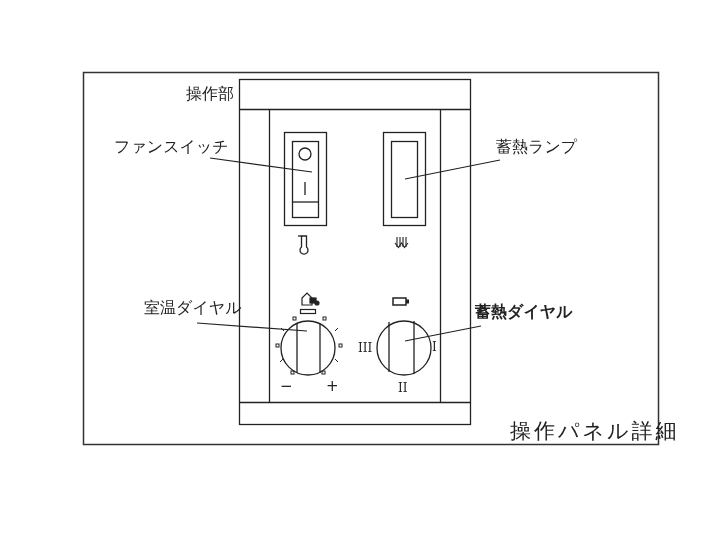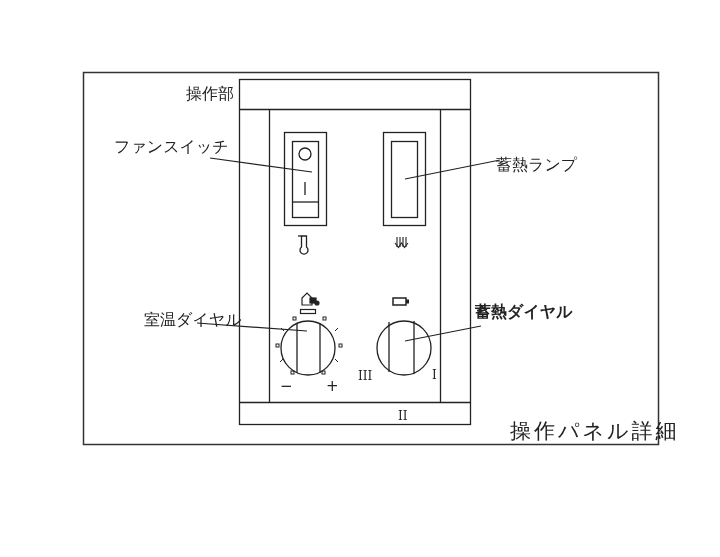--- a/index.html
+++ b/index.html
@@ -1,21 +1,21 @@
 <!DOCTYPE html>
 <html><head>
   <meta charset="utf-8">
   <style>
     html, body { margin: 0; padding: 0; background: #ffffff; }
     body { width: 720px; height: 557px; position: relative; overflow: hidden;
            font-family: "DejaVu Sans", "Liberation Sans", sans-serif; color: #222; }
     #diagram { position: absolute; left: 0; top: 0; }
     .lbl { position: absolute; font-size: 16px; color: #222; white-space: nowrap; line-height: 1; }
     .title { position: absolute; font-size: 21px; letter-spacing: 3px; color: #222; white-space: nowrap; line-height: 1; }
-    .mark { position: absolute; font-family: "DejaVu Serif", "Liberation Serif", serif; font-size: 12px; color: #222; line-height: 1; margin-top: 28px; }
+    .mark { position: absolute; font-family: "DejaVu Serif", "Liberation Serif", serif; font-size: 12px; color: #222; line-height: 1; }
     .sign { position: absolute; font-size: 15px; color: #222; line-height: 1; }
   </style>
 </head>
 <body>
 
 <svg id="diagram" width="720" height="557" viewBox="0 0 720 557" xmlns="http://www.w3.org/2000/svg">
 
   <rect x="83.5" y="72.5" width="575" height="372" fill="none" stroke="#333" stroke-width="1.5"></rect>
 
   <g fill="none" stroke="#222" stroke-width="1.3">
@@ -89,22 +89,22 @@
   <g stroke="#222" stroke-width="1.2" fill="none">
     <line x1="210" y1="158" x2="312" y2="172"></line>
     <line x1="500" y1="160" x2="405" y2="179"></line>
     <line x1="197" y1="323" x2="307" y2="331"></line>
     <line x1="481" y1="326" x2="405" y2="341"></line>
   </g>
 </svg>
 
 <div class="lbl" style="left:186px; top:86px;">操作部</div>
 <div class="lbl" style="left:114px; top:139px;">ファンスイッチ</div>
-<div class="lbl" style="left:496px; top:157px;">蓄熱ランプ</div>
-<div class="lbl" style="left:144px; top:312px;">室温ダイヤル</div>
+<div class="lbl" style="left:496px; top:139px;">蓄熱ランプ</div>
+<div class="lbl" style="left:144px; top:300px;">室温ダイヤル</div>
 <div class="lbl" style="left:475px; top:304px;font-weight:bold;">蓄熱ダイヤル</div>
 
 <div class="sign" style="left:280px; top:379px;">−</div>
 <div class="sign" style="left:326px; top:379px;">+</div>
 
 <div class="mark" style="left:358px; top:342px;">III</div>
 <div class="mark" style="left:432px; top:341px;">I</div>
 <div class="mark" style="left:398px; top:382px;">II</div>
 
 <div class="title" style="left:510px; top:421px;">操作パネル詳細</div>

